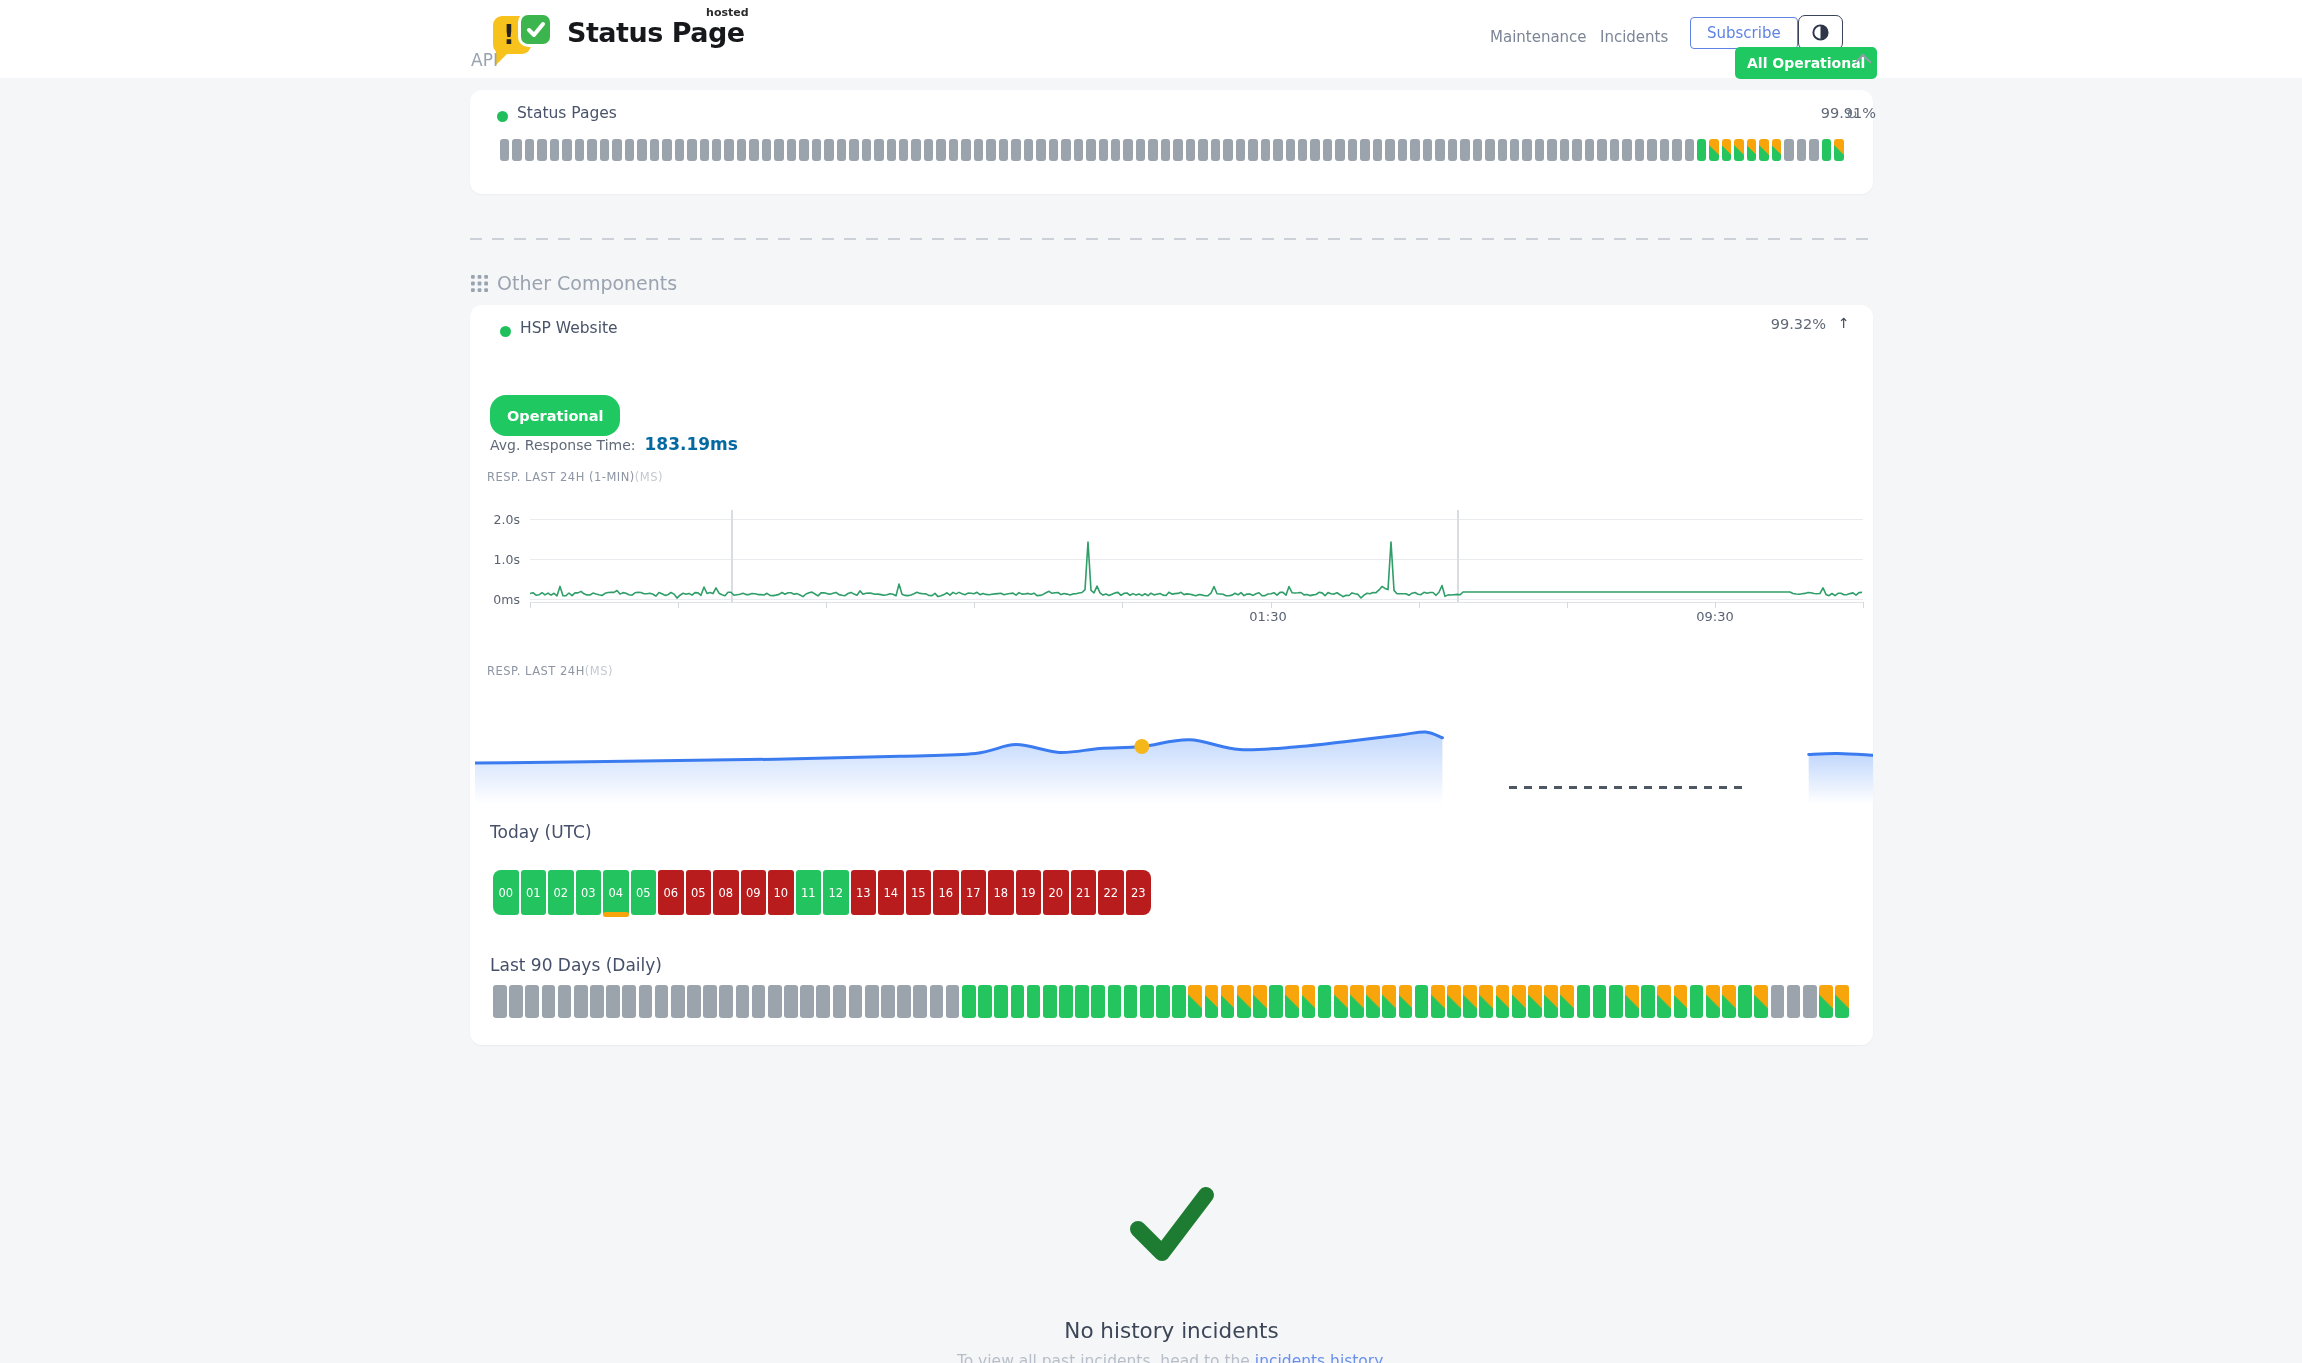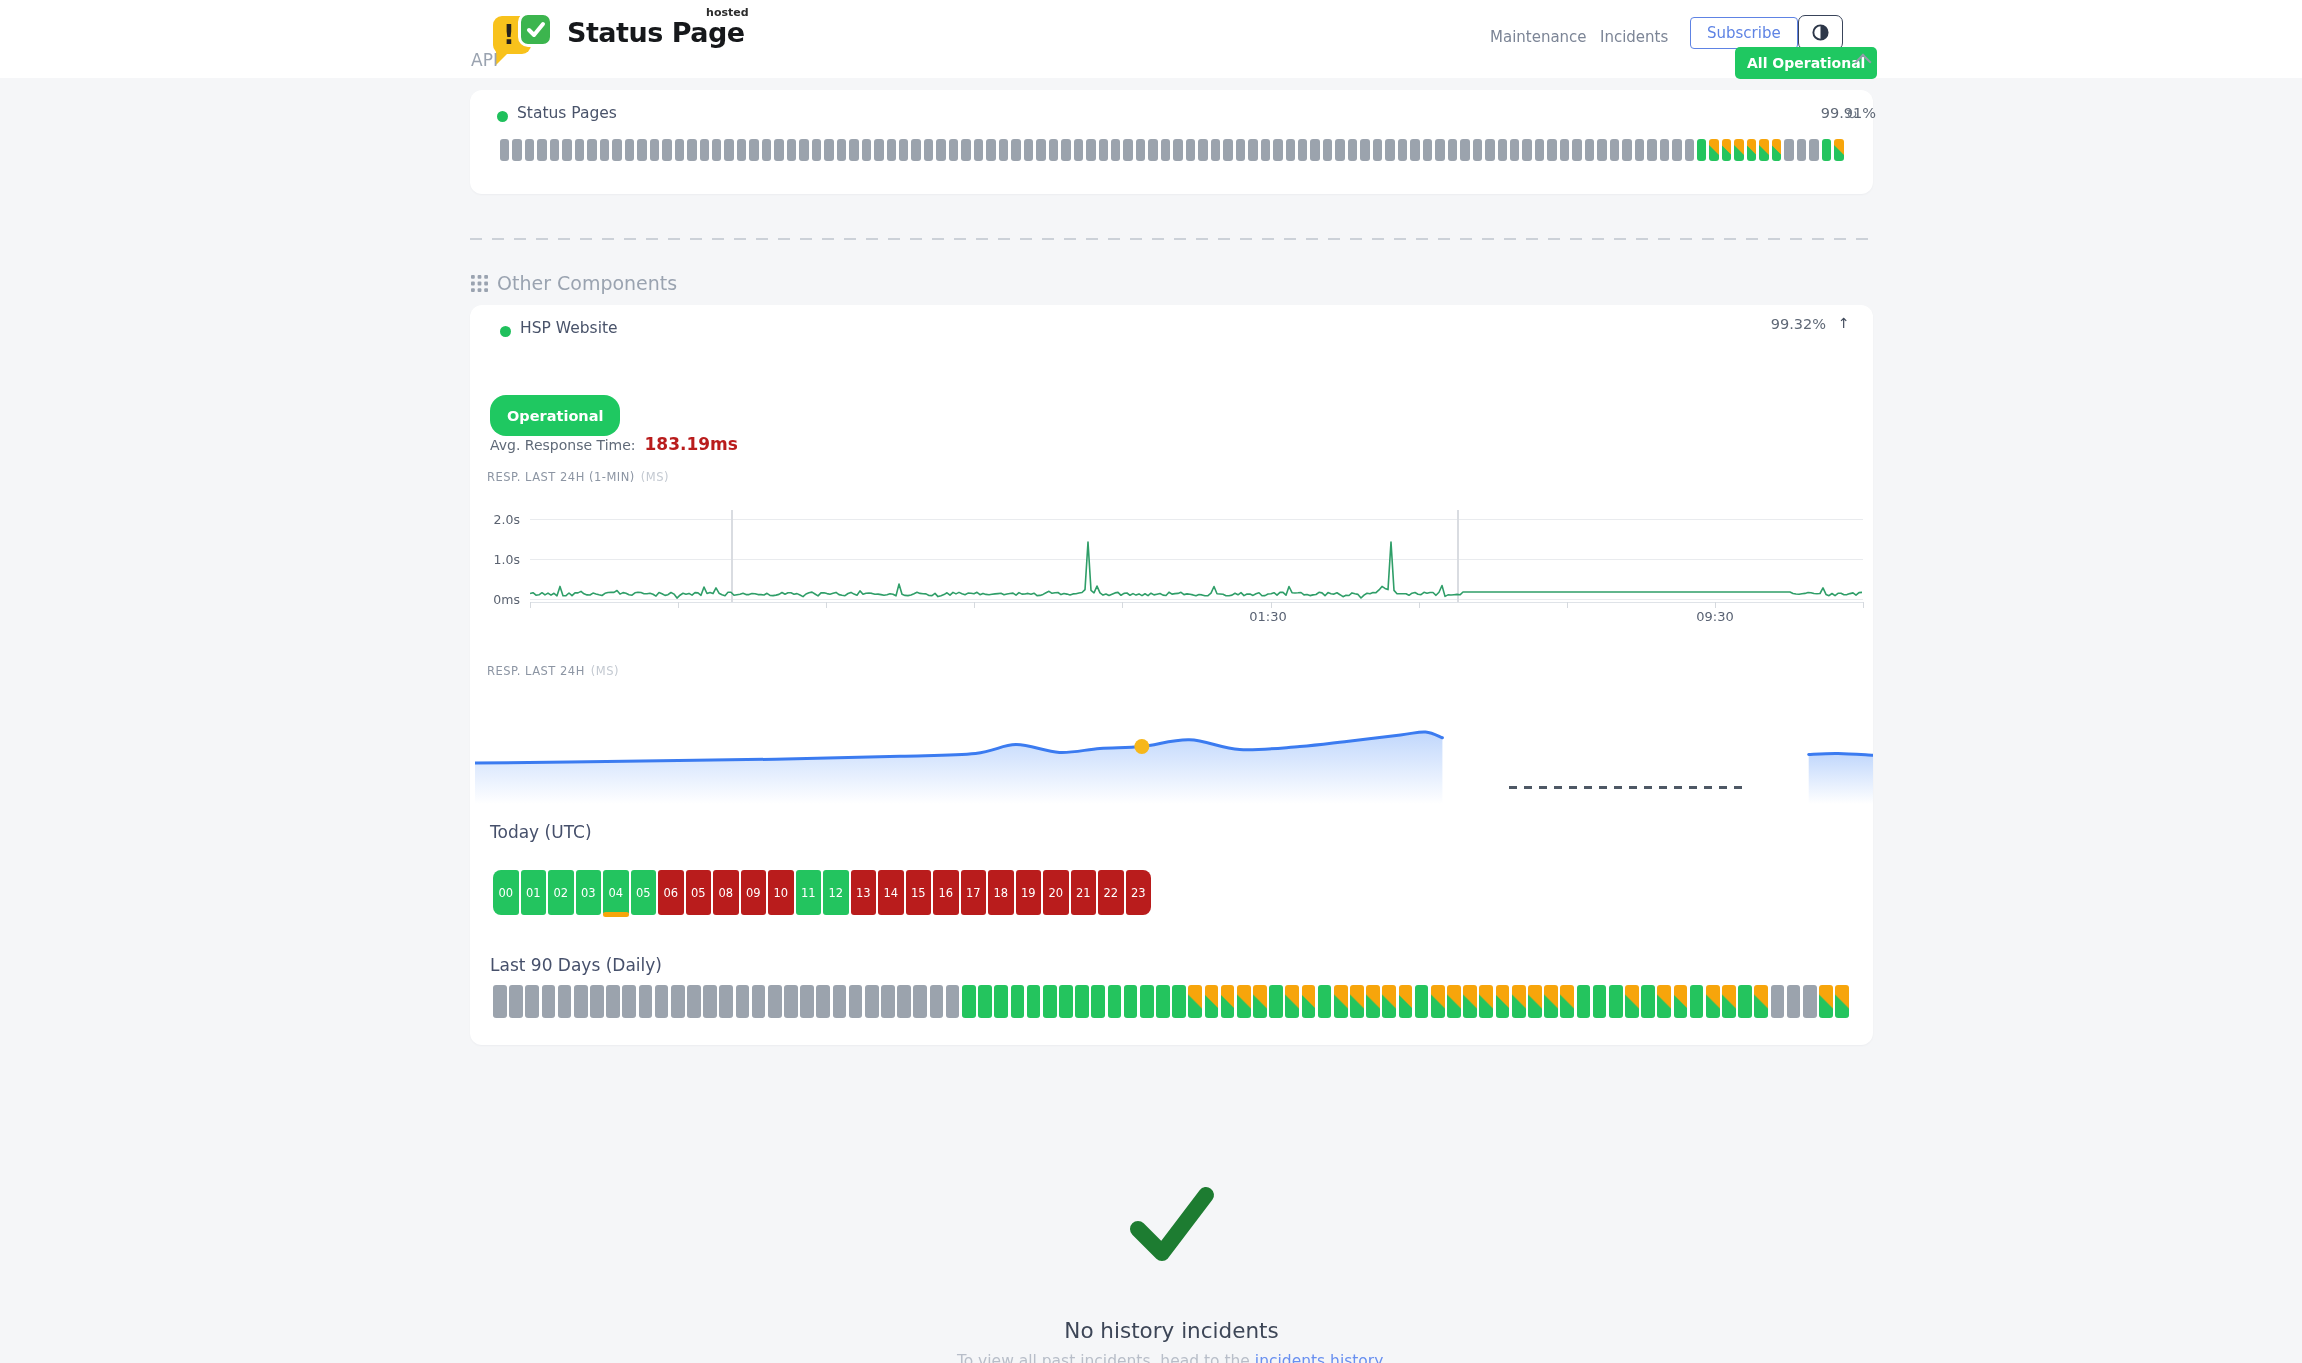--- a/index.html
+++ b/index.html
@@ -50,23 +50,23 @@
 
   .divider{position:absolute;left:470px;top:238px;width:1403px;height:2px;
           background:repeating-linear-gradient(90deg,#ccd1d8 0 12px,transparent 12px 22px)}
   .oc-head{position:absolute;left:471px;top:272px;display:flex;align-items:center;gap:9px;
           color:#9aa3b0;font-size:19px}
 
   .op-badge{position:absolute;left:490px;top:395px;height:41px;border-radius:16px;background:#1fc861;
           color:#fff;font-weight:700;font-size:14.5px;display:inline-flex;align-items:center;padding:0 17px}
   .avg-row{position:absolute;left:490px;top:434px;display:flex;align-items:baseline;gap:9px}
   .avg-label{font-size:14px;color:#606a78}
-  .avg-value{font-size:17px;font-weight:700;color:#b91c1c}
-
-  .resp-label{position:absolute;display:flex;gap:6px;font-size:11.5px;letter-spacing:.5px;color:#8c95a3}
+  .avg-value{font-size:17px;font-weight:700;color:#0369a1}
+
+  .resp-label{position:absolute;display:flex;gap:0;font-size:11.5px;letter-spacing:.5px;color:#8c95a3}
   .resp-label .unit{color:#c3c9d1}
   #resp1-label{left:487px;top:470px}
   #resp2-label{left:487px;top:664px}
 
   .grid-h{position:absolute;left:530px;width:1333px;height:1px;background:#e9ebee}
   .axis-x{position:absolute;left:530px;top:602px;width:1333px;height:1px;background:#dfe3e8}
   .vline{position:absolute;top:510px;width:2px;height:92px;background:#d9dce1}
   .ylab{position:absolute;left:462px;width:58px;text-align:right;font-size:12.5px;color:#5a6270}
   .xlab{position:absolute;top:609px;width:80px;text-align:center;font-size:13px;color:#596273}
   .tick{position:absolute;top:602px;width:1px;height:6px;background:#d5d9de}

